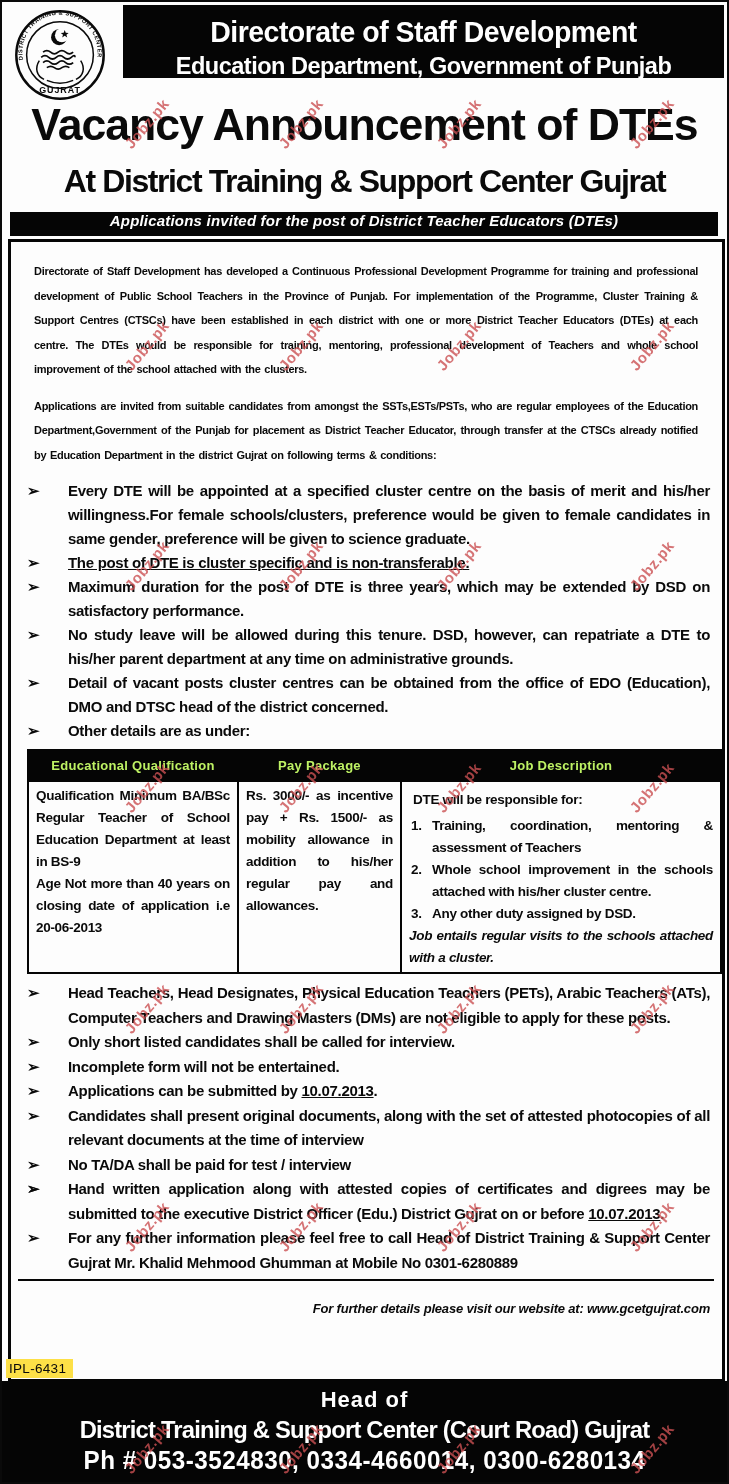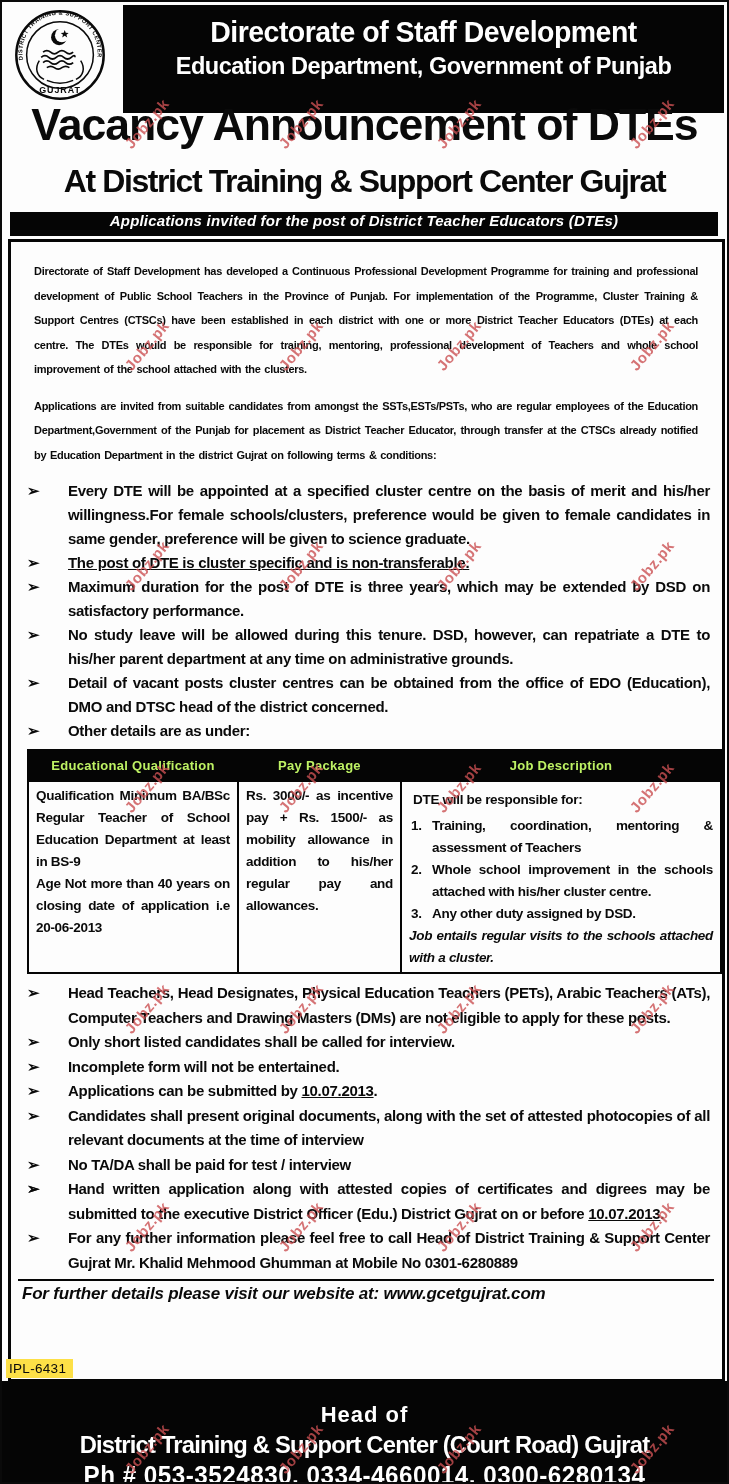--- a/index.html
+++ b/index.html
@@ -4,21 +4,21 @@
 <style>
   html,body { margin:0; padding:0; background:#888; }
   .page {
     position:relative; width:729px; height:1484px; margin:0 auto;
     background:#fdfdfd; border:2px solid #0a0a0a; box-sizing:border-box;
     font-family:"Liberation Sans", sans-serif; color:#0a0a0a; overflow:hidden;
   }
   
   .logo { position:absolute; left:10px; top:6px; width:96px; height:94px; }
   .banner {
-    position:absolute; left:121px; top:3px; right:3px; height:108px;
+    position:absolute; left:121px; top:3px; right:3px; height:73px;
     background:#050505; color:#fff; text-align:center; padding-top:9px; box-sizing:border-box;
   }
   .banner-l1 { font-size:29px; font-weight:bold; letter-spacing:-0.5px; line-height:37px; transform:scaleX(0.98); }
   .banner-l2 { font-size:24px; font-weight:bold; letter-spacing:-0.5px; line-height:30px; transform:scaleX(0.98); }
   .title1 {
     position:absolute; top:94px; left:0; width:100%; text-align:center;
     font-size:45px; font-weight:bold; letter-spacing:-1px; line-height:58px; transform:scaleX(0.99);
   }
   .title2 {
     position:absolute; top:151px; left:0; width:100%; text-align:center;
@@ -61,33 +61,33 @@
     font-size:13.5px; line-height:22px; font-weight:bold; letter-spacing:-0.3px;
     text-align:justify;
   }
   .qpara { margin:0; }
   .jintro { margin:4px; }
   .jitem { position:relative; padding-left:23px; }
   .jnum  { position:absolute; left:2px; top:0; }
   .jnote { margin:0;font-style:italic; }
   .rule { border-top:2px solid #050505; margin:4px -4px 0 -4px; }
   .website {
-    text-align:left; font-style:italic; font-weight:bold; font-size:17px;
-    margin-top:3px; letter-spacing:-0.2px;
+    text-align:right; font-style:italic; font-weight:bold; font-size:13px;
+    margin-top:20px; letter-spacing:-0.2px;
   }
   .adcode {
     position:absolute; left:4px; top:1357px; z-index:5; background:#fde047;
     font-size:13.5px; font-weight:normal; padding:2px 7px 2px 3px; letter-spacing:0.3px;
   }
   
   .footer {
     position:absolute; left:0; right:0; bottom:0; height:101px; background:#050505;
     color:#fff; text-align:center; z-index:4;
   }
-  .f1 { font-size:22px; font-weight:bold; margin-top:21px; letter-spacing:1px; }
+  .f1 { font-size:22px; font-weight:bold; margin-top:6px; letter-spacing:1px; }
   .f2 { font-size:24px; font-weight:bold; margin-top:3px; letter-spacing:-0.8px; transform:scaleX(0.99); }
   .f3 { font-size:25px; font-weight:bold; margin-top:2px; letter-spacing:0.5px; transform:scaleX(0.97); }
   
   .wm-layer { position:absolute; inset:0; z-index:10; pointer-events:none; }
   .wm {
     position:absolute; font-size:15px; font-weight:bold; letter-spacing:0.5px;
     transform:rotate(-50deg); white-space:nowrap;
   }
 </style>
 </head>

